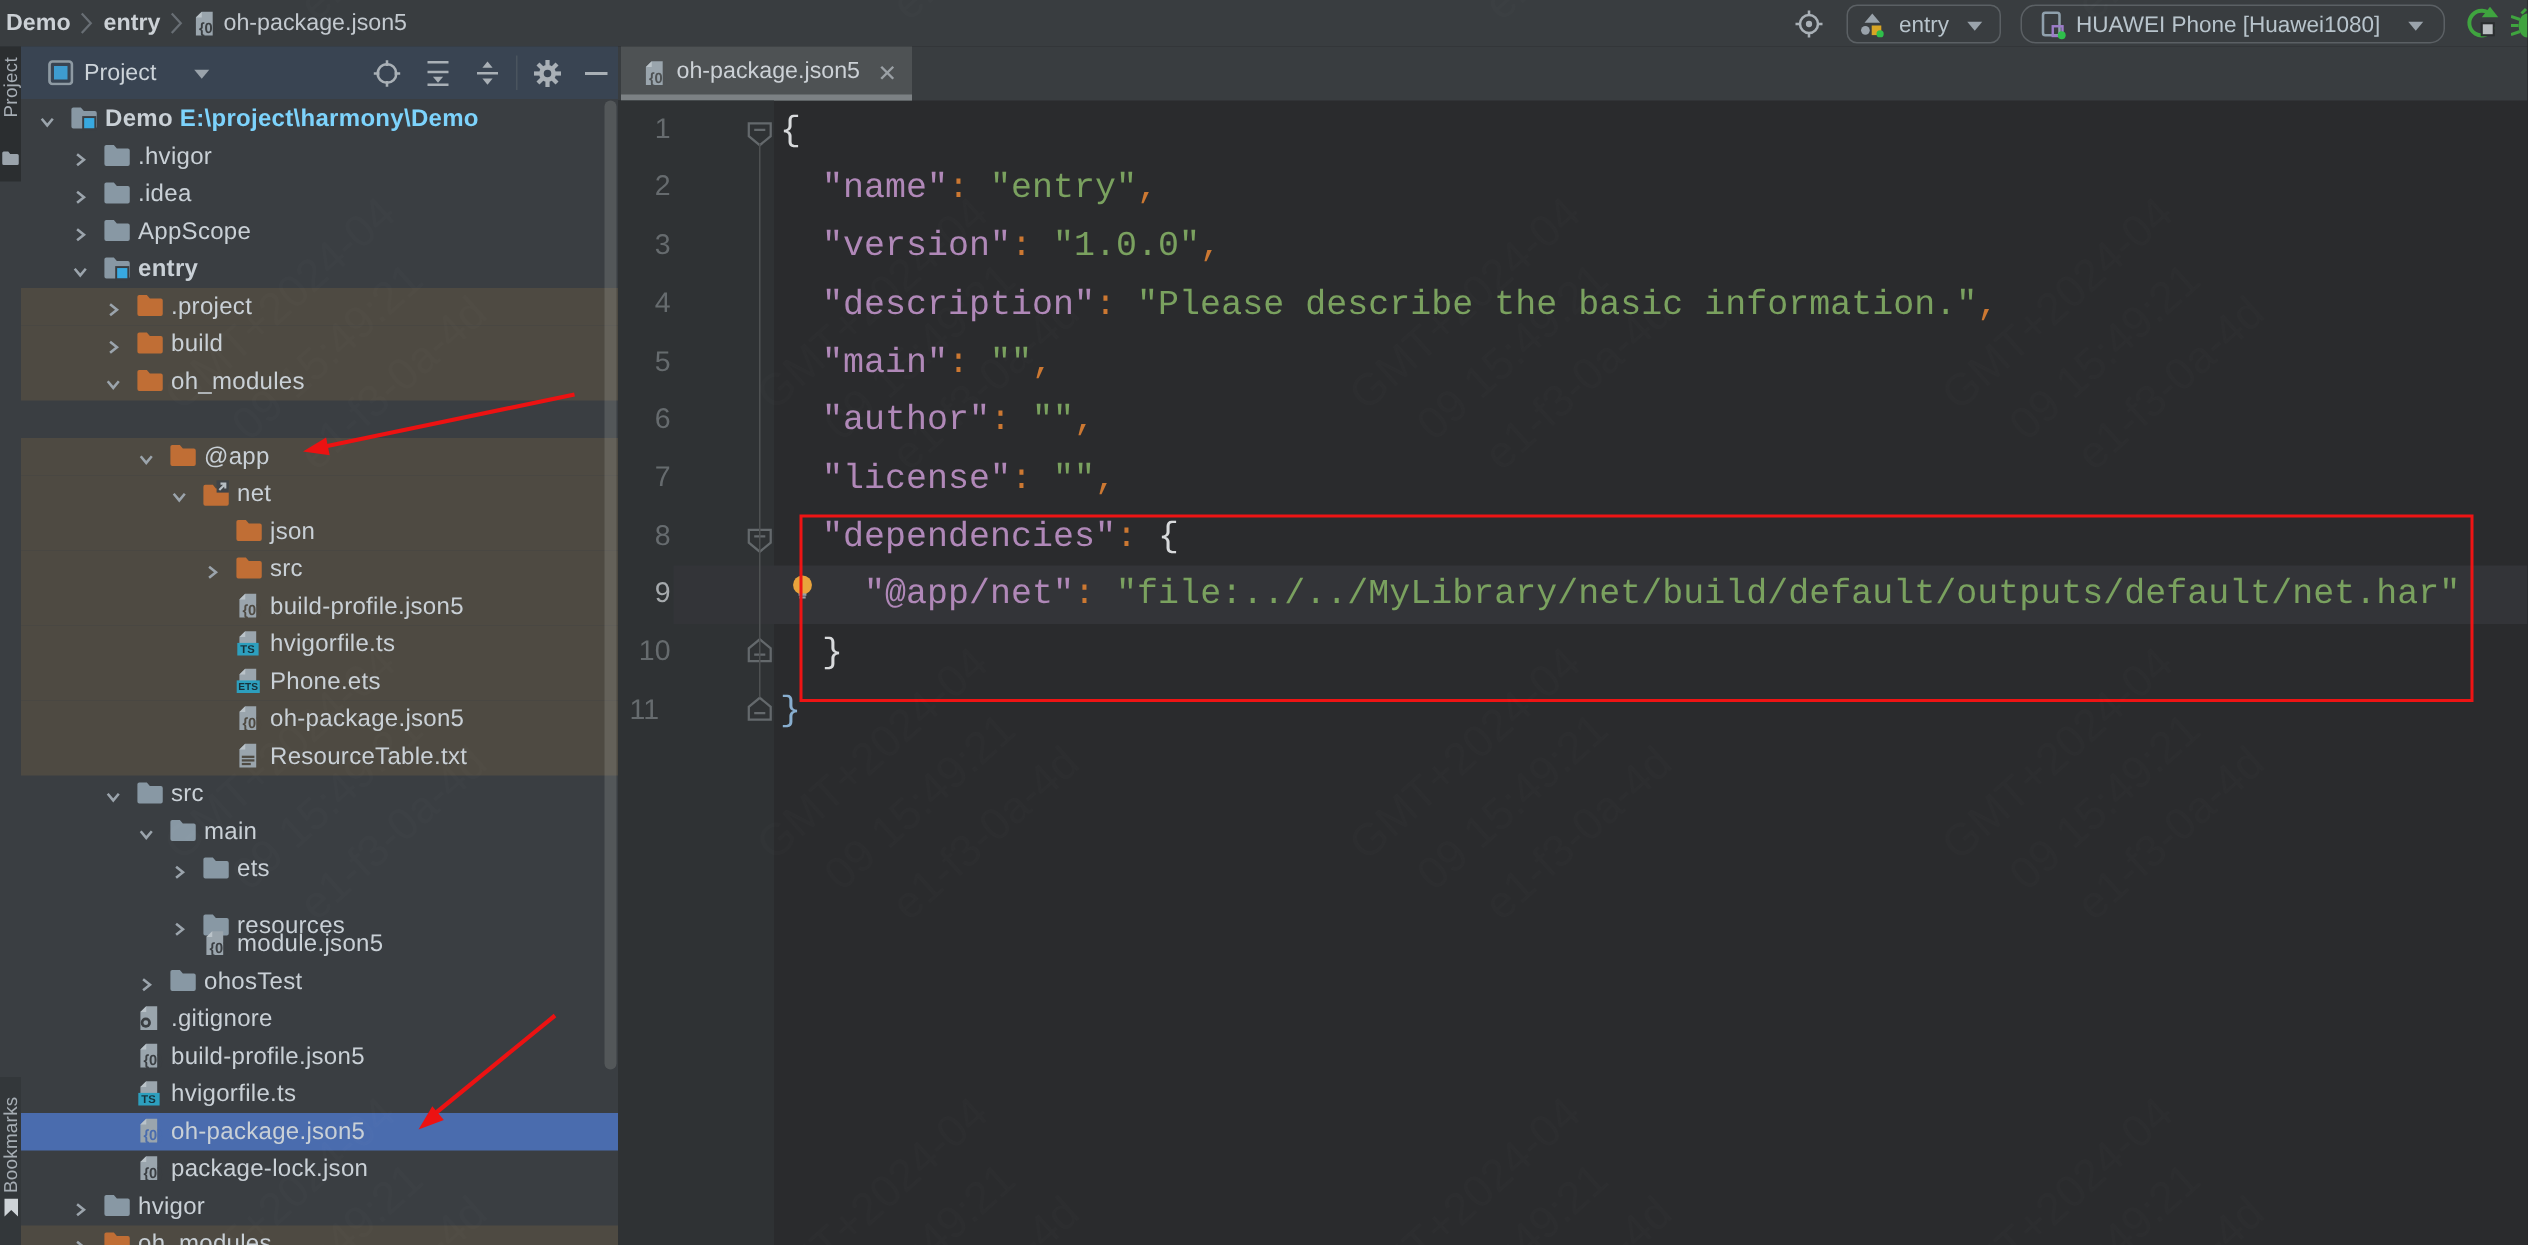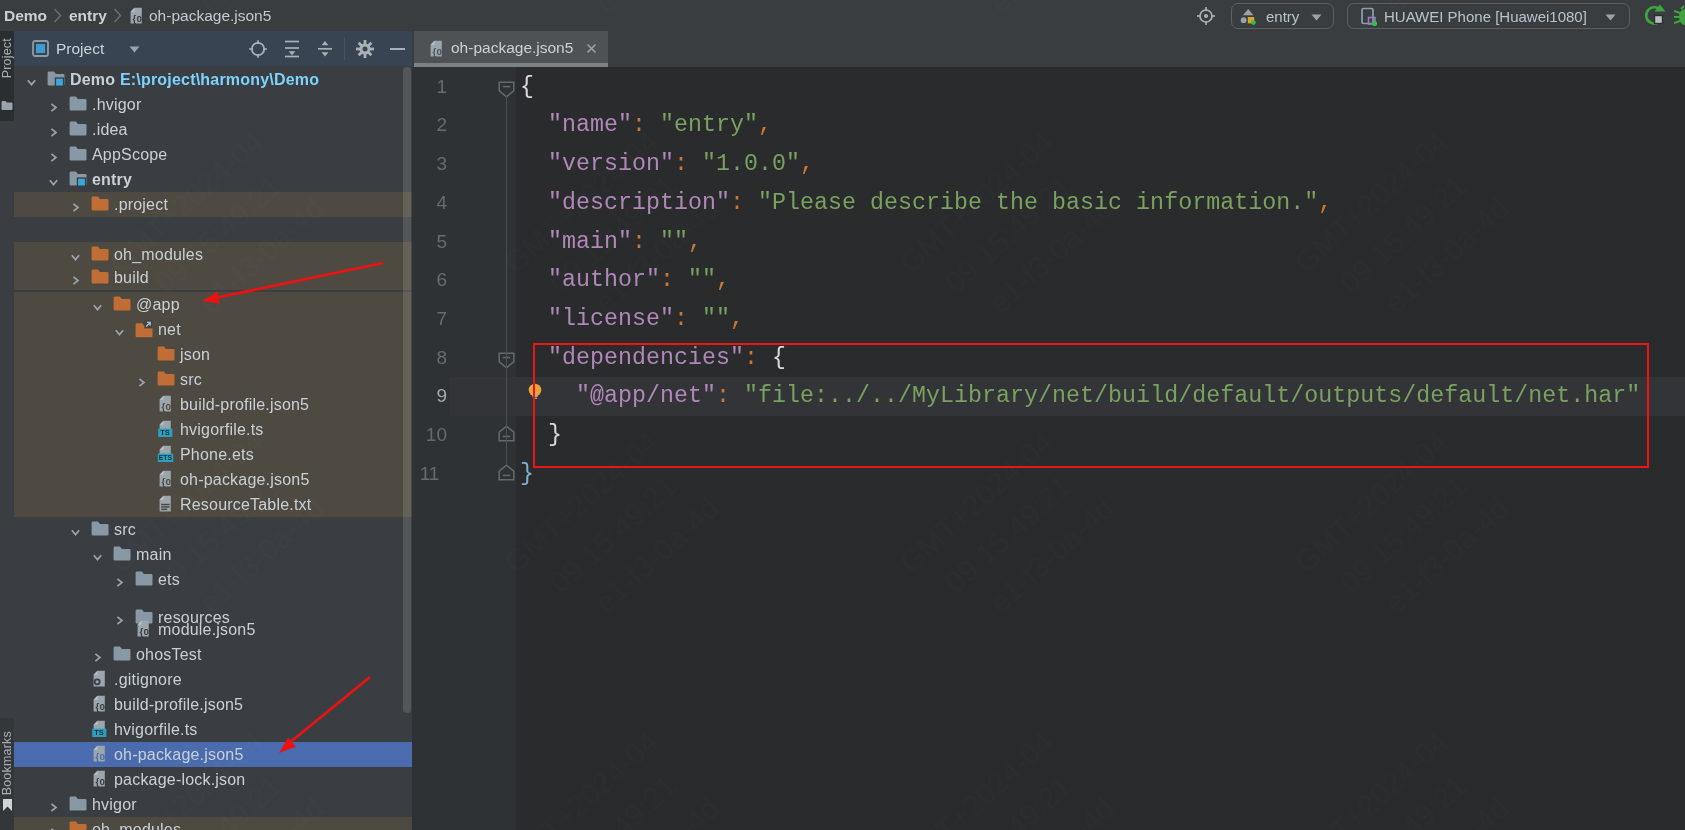--- a/index.html
+++ b/index.html
@@ -85,21 +85,21 @@
         <circle cx="3.6" cy="12.2" r="2.9" fill="#9aa3ab"></circle>
         <rect x="7.8" y="9" width="6.4" height="6.4" fill="#d8a524"></rect>
         <circle cx="13.4" cy="14.6" r="2.4" fill="#2fbf4b"></circle>
       </svg>
       <span class="abs" style="left:34px;top:1px;">entry</span>
       <svg class="abs" style="left:78px; top:9px;" width="13" height="9" viewBox="0 0 13 9">
           <polygon points="1.5,1.5 11.5,1.5 6.5,7.5" fill="#9aa3ab"></polygon>
         </svg>
     </div>
 
-    <div class="ddbox" style="left:1347px; width:283px;">
+    <div class="ddbox" style="left:1347px; width:283px;border-radius:10px;">
       <svg class="abs" style="left:11px; top:3px;" width="20" height="20" viewBox="0 0 20 20">
         <rect x="3" y="1.5" width="11" height="15" rx="1.5" fill="none" stroke="#8fa0ac" stroke-width="1.7"></rect>
         <rect x="9.5" y="10.5" width="6.5" height="6.5" fill="none" stroke="#9d7cc9" stroke-width="1.6"></rect>
         <circle cx="15.5" cy="16.5" r="2.6" fill="#2fbf4b"></circle>
       </svg>
       <span class="abs" style="left:36px;top:1px;">HUAWEI Phone [Huawei1080]</span>
       <svg class="abs" style="left:256px; top:9px;" width="13" height="9" viewBox="0 0 13 9">
           <polygon points="1.5,1.5 11.5,1.5 6.5,7.5" fill="#9aa3ab"></polygon>
         </svg>
     </div>
@@ -235,21 +235,21 @@
         </div>
     <div class="row brown" style="top:126px;">
           <span class="chev" style="left:56px;"><svg width="11" height="11" viewBox="0 0 11 11">
               <polyline points="3.4,1.8 8,5.5 3.4,9.2" fill="none" stroke="#9ba4ac" stroke-width="1.7"></polyline>
             </svg></span>
           <span class="ticon" style="left:77px;"><svg width="18" height="18" viewBox="0 0 18 18">
               <path d="M0.6,2.9 q0,-1.3 1.3,-1.3 h5 l2,2.4 h7.3 q1.3,0 1.3,1.3 v9 q0,1.3 -1.3,1.3 h-14.3 q-1.3,0 -1.3,-1.3 z" fill="#c06e35"></path>
             </svg></span>
           <span class="tlab" style="left:100px;">.project</span>
         </div>
-    <div class="row brown" style="top:151px;margin-top:48px;">
+    <div class="row brown" style="top:151px;">
           <span class="chev" style="left:56px;"><svg width="11" height="11" viewBox="0 0 11 11">
               <polyline points="3.4,1.8 8,5.5 3.4,9.2" fill="none" stroke="#9ba4ac" stroke-width="1.7"></polyline>
             </svg></span>
           <span class="ticon" style="left:77px;"><svg width="18" height="18" viewBox="0 0 18 18">
               <path d="M0.6,2.9 q0,-1.3 1.3,-1.3 h5 l2,2.4 h7.3 q1.3,0 1.3,1.3 v9 q0,1.3 -1.3,1.3 h-14.3 q-1.3,0 -1.3,-1.3 z" fill="#c06e35"></path>
             </svg></span>
           <span class="tlab" style="left:100px;">build</span>
         </div>
     <div class="row brown" style="top:176px;">
           <span class="chev" style="left:56px;"><svg width="11" height="11" viewBox="0 0 11 11">

